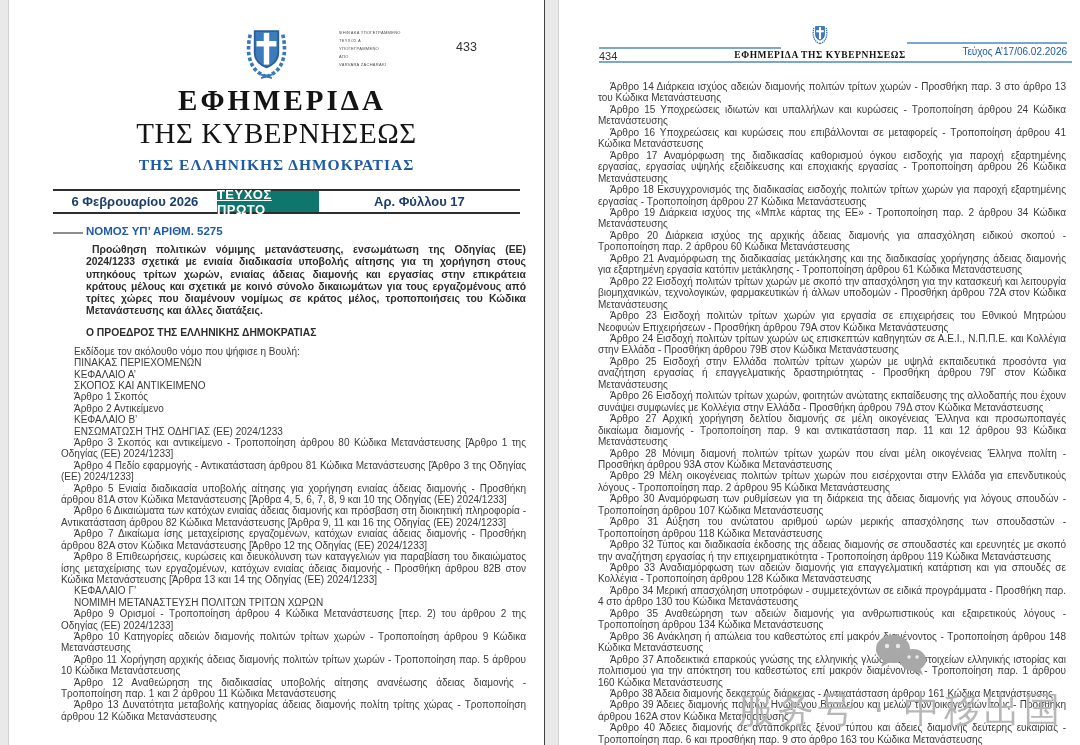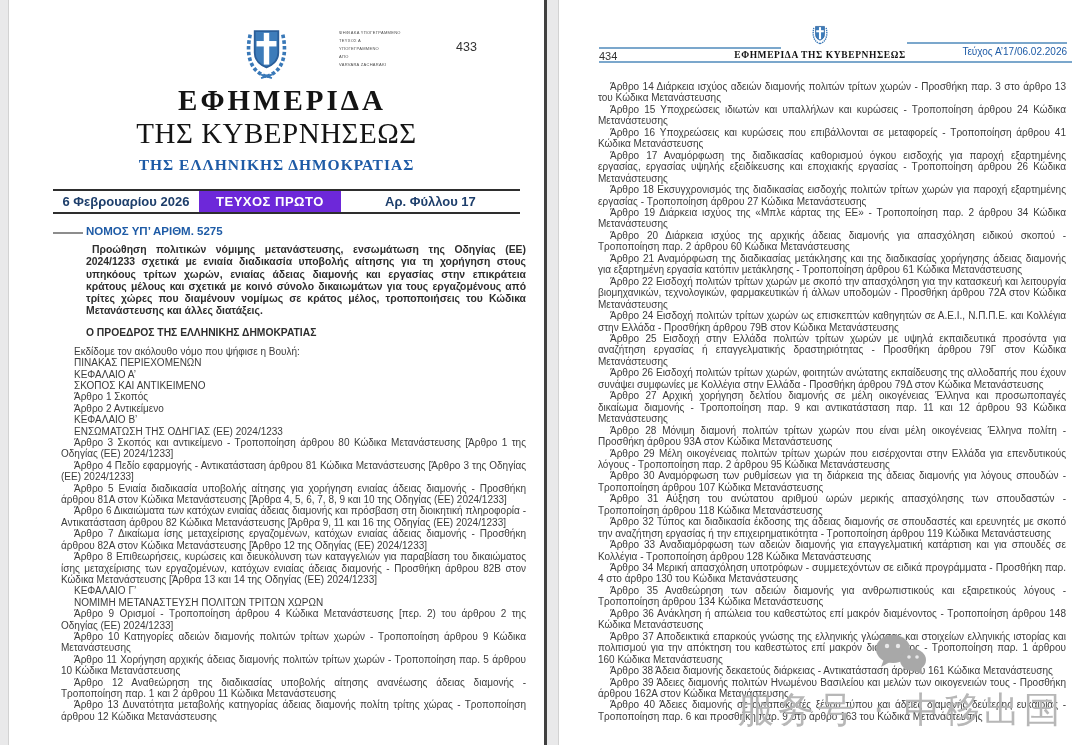--- a/index.html
+++ b/index.html
@@ -1,18 +1,18 @@
 <!DOCTYPE html>
 <html><head>
 <meta charset="utf-8">
 <style>
   html,body{margin:0;padding:0;width:1080px;height:745px;overflow:hidden;background:#e9e9ea;
             font-family:"Liberation Sans",sans-serif;-webkit-font-smoothing:antialiased;}
   .canvas{position:relative;width:1080px;height:745px;background:#e9e9ea;}
-  .page{position:absolute;top:0;bottom:0;background:#ffffff;border-left:1px solid #d2d2d2;border-right:3px solid #404040;}
+  .page{position:absolute;top:0;bottom:0;background:#ffffff;border-left:1px solid #d2d2d2;border-right:1px solid #404040;}
   .page-left{left:8px;width:535px;}
   .page-right{left:558px;width:522px;border-right:none;}
 
   
   .lp-emblem{position:absolute;left:230px;top:22px;width:55px;height:58px;}
   .lp-sig{position:absolute;left:330px;top:30px;width:110px;color:#4a4a4a;}
   .lp-sig p{margin:0 0 3px 0;font-size:4px;line-height:5px;letter-spacing:0.3px;}
   .lp-pagenum{position:absolute;left:447px;top:40px;font-size:12.5px;color:#333;}
   .lp-title1{position:absolute;left:0;right:0;top:84px;text-align:center;
              font-family:"Liberation Serif",serif;font-weight:bold;font-size:29px;
@@ -20,22 +20,22 @@
   .lp-title2{position:absolute;left:0;right:0;top:117px;text-align:center;
              font-family:"Liberation Serif",serif;font-weight:normal;font-size:29px;
              letter-spacing:0.5px;color:#141414;}
   .lp-subtitle{position:absolute;left:0;right:0;top:156px;text-align:center;
                font-family:"Liberation Serif",serif;font-weight:bold;font-size:15.5px;
                letter-spacing:1px;color:#1e5ba6;}
   .lp-datebar{position:absolute;left:44px;right:24px;top:189px;height:21px;
               border-top:2px solid #2e2e2e;border-bottom:2px solid #2e2e2e;
               display:flex;align-items:stretch;font-weight:bold;font-size:13px;color:#1d3e6b;}
   .db-cell{flex:1.1;display:flex;align-items:center;justify-content:center;}
-  .db-mid{flex:none;width:142px;background:#6d28d9;color:#fff;display:flex;align-items:center;
-          justify-content:center;letter-spacing:0.5px;}
+  .db-mid{flex:none;width:102px;background:#0f766e;color:#fff;display:flex;align-items:center;
+          justify-content:center;letter-spacing:0.5px;text-decoration:underline;}
   .db-right{flex:1.35;}
   .lp-stub{position:absolute;left:44px;top:232px;width:30px;height:2px;background:#8d8d8d;}
 
   
   .lp-content{position:absolute;left:52px;right:18px;top:225px;color:#3c3c3c;}
   .law-heading{margin:0 0 7px 0;padding-left:25px;font-size:11.5px;font-weight:bold;color:#1e5ba6;}
   .law-summary{margin:0 0 9px 25px;text-indent:6px;font-size:10.4px;line-height:12.3px;
                font-weight:bold;text-align:justify;color:#2e2e2e;}
   .president{margin:0 0 8px 0;padding-left:25px;font-size:10.3px;font-weight:bold;color:#2e2e2e;}
   .enacting{margin:0;text-indent:13px;font-size:10px;line-height:11.4px;}
@@ -148,20 +148,21 @@
     <div class="rp-body">
         <p>Άρθρο 14 Διάρκεια ισχύος αδειών διαμονής πολιτών τρίτων χωρών - Προσθήκη παρ. 3 στο άρθρο 13 του Κώδικα Μετανάστευσης</p>
         <p>Άρθρο 15 Υποχρεώσεις ιδιωτών και υπαλλήλων και κυρώσεις - Τροποποίηση άρθρου 24 Κώδικα Μετανάστευσης</p>
         <p>Άρθρο 16 Υποχρεώσεις και κυρώσεις που επιβάλλονται σε μεταφορείς - Τροποποίηση άρθρου 41 Κώδικα Μετανάστευσης</p>
         <p>Άρθρο 17 Αναμόρφωση της διαδικασίας καθορισμού όγκου εισδοχής για παροχή εξαρτημένης εργασίας, εργασίας υψηλής εξειδίκευσης και εποχιακής εργασίας - Τροποποίηση άρθρου 26 Κώδικα Μετανάστευσης</p>
         <p>Άρθρο 18 Εκσυγχρονισμός της διαδικασίας εισδοχής πολιτών τρίτων χωρών για παροχή εξαρτημένης εργασίας - Τροποποίηση άρθρου 27 Κώδικα Μετανάστευσης</p>
         <p>Άρθρο 19 Διάρκεια ισχύος της «Μπλε κάρτας της ΕΕ» - Τροποποίηση παρ. 2 άρθρου 34 Κώδικα Μετανάστευσης</p>
         <p>Άρθρο 20 Διάρκεια ισχύος της αρχικής άδειας διαμονής για απασχόληση ειδικού σκοπού - Τροποποίηση παρ. 2 άρθρου 60 Κώδικα Μετανάστευσης</p>
         <p>Άρθρο 21 Αναμόρφωση της διαδικασίας μετάκλησης και της διαδικασίας χορήγησης άδειας διαμονής για εξαρτημένη εργασία κατόπιν μετάκλησης - Τροποποίηση άρθρου 61 Κώδικα Μετανάστευσης</p>
         <p>Άρθρο 22 Εισδοχή πολιτών τρίτων χωρών με σκοπό την απασχόληση για την κατασκευή και λειτουργία βιομηχανικών, τεχνολογικών, φαρμακευτικών ή άλλων υποδομών - Προσθήκη άρθρου 72Α στον Κώδικα Μετανάστευσης</p>
+        <p>Άρθρο 23 Εισδοχή πολιτών τρίτων χωρών για εργασία σε επιχειρήσεις του Εθνικού Μητρώου Νεοφυών Επιχειρήσεων - Προσθήκη άρθρου 79Α στον Κώδικα Μετανάστευσης</p>
         <p>Άρθρο 24 Εισδοχή πολιτών τρίτων χωρών ως επισκεπτών καθηγητών σε Α.Ε.Ι., Ν.Π.Π.Ε. και Κολλέγια στην Ελλάδα - Προσθήκη άρθρου 79Β στον Κώδικα Μετανάστευσης</p>
         <p>Άρθρο 25 Εισδοχή στην Ελλάδα πολιτών τρίτων χωρών με υψηλά εκπαιδευτικά προσόντα για αναζήτηση εργασίας ή επαγγελματικής δραστηριότητας - Προσθήκη άρθρου 79Γ στον Κώδικα Μετανάστευσης</p>
         <p>Άρθρο 26 Εισδοχή πολιτών τρίτων χωρών, φοιτητών ανώτατης εκπαίδευσης της αλλοδαπής που έχουν συνάψει συμφωνίες με Κολλέγια στην Ελλάδα - Προσθήκη άρθρου 79Δ στον Κώδικα Μετανάστευσης</p>
         <p>Άρθρο 27 Αρχική χορήγηση δελτίου διαμονής σε μέλη οικογένειας Έλληνα και προσωποπαγές δικαίωμα διαμονής - Τροποποίηση παρ. 9 και αντικατάσταση παρ. 11 και 12 άρθρου 93 Κώδικα Μετανάστευσης</p>
         <p>Άρθρο 28 Μόνιμη διαμονή πολιτών τρίτων χωρών που είναι μέλη οικογένειας Έλληνα πολίτη - Προσθήκη άρθρου 93Α στον Κώδικα Μετανάστευσης</p>
         <p>Άρθρο 29 Μέλη οικογένειας πολιτών τρίτων χωρών που εισέρχονται στην Ελλάδα για επενδυτικούς λόγους - Τροποποίηση παρ. 2 άρθρου 95 Κώδικα Μετανάστευσης</p>
         <p>Άρθρο 30 Αναμόρφωση των ρυθμίσεων για τη διάρκεια της άδειας διαμονής για λόγους σπουδών - Τροποποίηση άρθρου 107 Κώδικα Μετανάστευσης</p>
         <p>Άρθρο 31 Αύξηση του ανώτατου αριθμού ωρών μερικής απασχόλησης των σπουδαστών - Τροποποίηση άρθρου 118 Κώδικα Μετανάστευσης</p>
         <p>Άρθρο 32 Τύπος και διαδικασία έκδοσης της άδειας διαμονής σε σπουδαστές και ερευνητές με σκοπό την αναζήτηση εργασίας ή την επιχειρηματικότητα - Τροποποίηση άρθρου 119 Κώδικα Μετανάστευσης</p>
         <p>Άρθρο 33 Αναδιαμόρφωση των αδειών διαμονής για επαγγελματική κατάρτιση και για σπουδές σε Κολλέγια - Τροποποίηση άρθρου 128 Κώδικα Μετανάστευσης</p>

